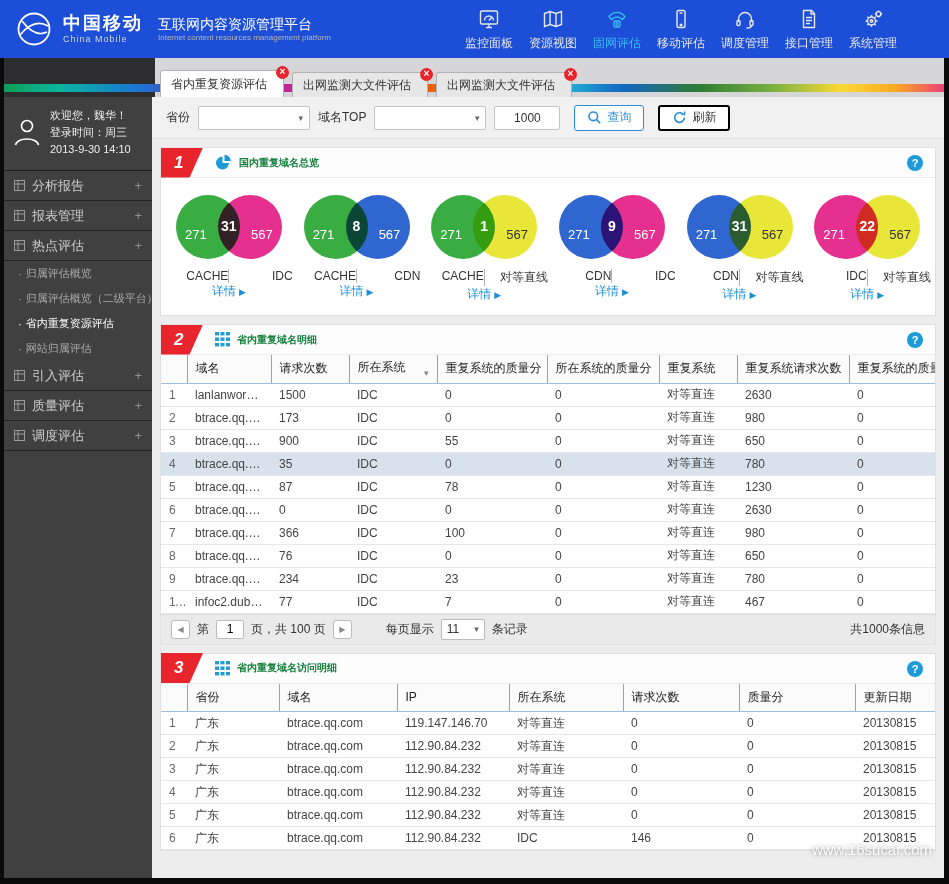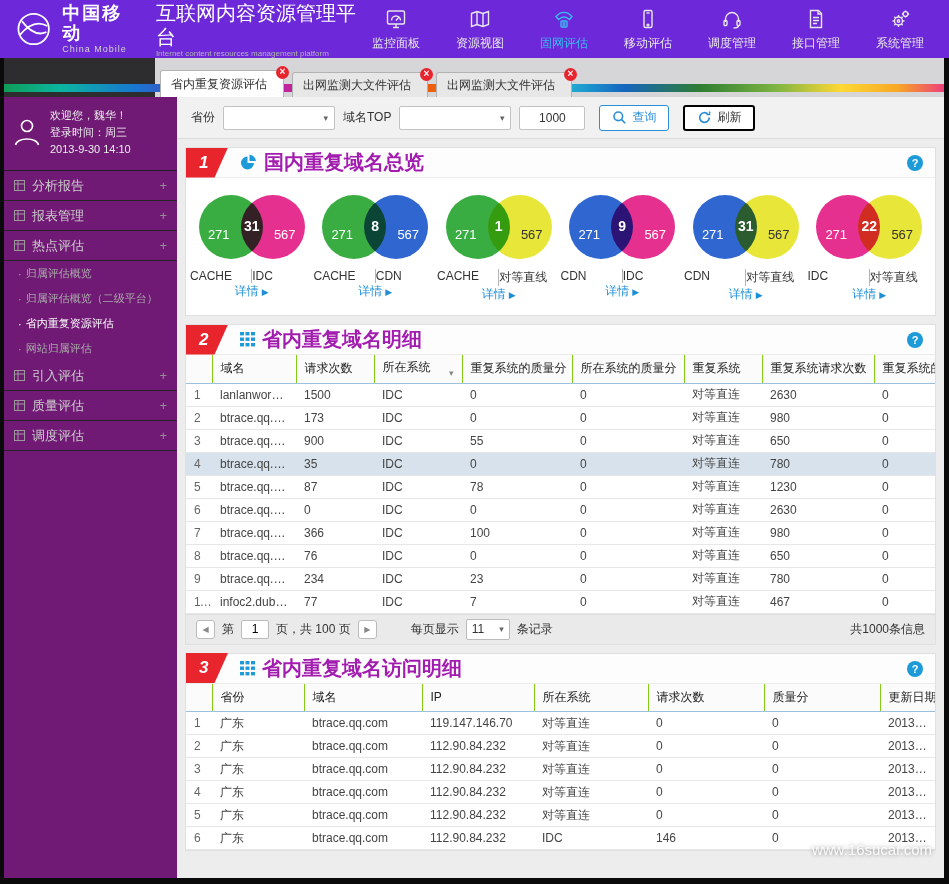--- a/index.html
+++ b/index.html
@@ -1,44 +1,44 @@
 <!DOCTYPE html>
 <html><head>
 <meta charset="utf-8">
 <style>
 *{margin:0;padding:0;box-sizing:border-box}
 html,body{width:949px;height:884px}
 body{position:relative;background:#0a0a0a;font-family:"Liberation Sans","DejaVu Sans",sans-serif;overflow:hidden}
 svg{display:block}
 
 
-.header{position:absolute;top:0;left:0;width:100%;height:58px;background:#6d28d9;display:flex;align-items:center;z-index:6}
+.header{position:absolute;top:0;left:0;width:100%;height:58px;background:#1d4ed8;display:flex;align-items:center;z-index:6}
 .brand{display:flex;align-items:center;gap:9px;padding-left:14px}
 .brand-cn{color:#fff;font-size:18px;font-weight:bold;letter-spacing:2px;line-height:1.1}
 .brand-en{color:#d5d5d5;font-size:9px;letter-spacing:1px}
 .platform{margin-left:6px}
-.platform-cn{color:#fff;font-size:20px;line-height:1.2}
+.platform-cn{color:#fff;font-size:14px;line-height:1.2}
 .platform-en{color:#b5b5b5;font-size:8px}
-.nav{margin-left:auto;display:flex;gap:36px;padding-right:25px}
+.nav{margin-left:auto;display:flex;gap:16px;padding-right:52px}
 .nav-item{display:flex;flex-direction:column;align-items:center;gap:4px;color:#e8e8e8;font-size:12px;cursor:pointer;white-space:nowrap}
 .nav-item.active{color:#38bdf0}
 
 
 .tabzone{position:absolute;top:58px;left:4px;right:5px;height:39px;z-index:4}
 .tz-left{position:absolute;left:0;top:0;bottom:0;width:151px;background:#2d2d2f}
 .tz-right{position:absolute;left:151px;right:0;top:0;bottom:0;background:#d6d6d8}
 .rainbow{position:absolute;left:0;right:0;bottom:5px;height:8px;background:linear-gradient(90deg,#0f9d58 0%,#0bb5a0 6%,#1976d2 14%,#5e35b1 22%,#b526ab 29%,#e91e63 35%,#e53935 41%,#ef6c00 47%,#e9328c 52%,#26c6da 58%,#1565c0 66%,#2e7d32 74%,#7cb342 82%,#fdd835 89%,#f9a825 95%,#ec407a 100%)}
 .tabs{position:absolute;left:156px;bottom:0;display:flex;gap:8px;align-items:flex-end}
 .tab{position:relative;height:25px;padding:0 16px 0 10px;display:flex;align-items:center;font-size:12px;color:#333;background:#e7e7e7;border:1px solid #b2b2b2;border-bottom:none;border-radius:3px 3px 0 0;cursor:pointer;white-space:nowrap}
 .tab.active{background:#fff;height:27px}
 .tab-close{position:absolute;top:-5px;right:-6px;width:13px;height:13px;border-radius:50%;background:#e8242d;color:#fff;font-size:10px;line-height:12px;text-align:center;font-weight:bold;cursor:pointer}
 
 
 .bodyrow{position:absolute;top:97px;left:4px;right:5px;bottom:6px;display:flex;z-index:3}
-.sidebar{width:173px;background:#701a75;flex-shrink:0;color:#ccc;overflow:hidden}
+.sidebar{width:148px;background:#404040;flex-shrink:0;color:#ccc;overflow:hidden}
 .main{flex:1;background:#ededee;position:relative;overflow:hidden}
 
 
 .user{display:flex;gap:8px;padding:10px 8px 12px;border-bottom:1px solid #1e1e20;align-items:center}
 .user-text{font-size:11px;color:#eee;line-height:1.55}
 .menu-item{height:30px;display:flex;align-items:center;padding:0 10px;font-size:13px;color:#cdcdcd;border-bottom:1px solid #242426;cursor:pointer}
 .mi-icon{margin-right:7px;flex-shrink:0}
 .mi-label{flex:1;white-space:nowrap;overflow:hidden}
 .mi-sign{color:#8f8f8f;font-size:13px}
 .submenu-item{height:25px;display:flex;align-items:center;padding:0 4px 0 14px;font-size:11px;color:#a9a9a9;cursor:pointer;white-space:nowrap;overflow:hidden}
@@ -52,36 +52,36 @@
 .f-input{width:66px;height:24px;border:1px solid #c3c3c3;border-radius:2px;text-align:center;font-size:12px;color:#333;background:#fff}
 .btn{height:26px;display:flex;align-items:center;gap:5px;padding:0 12px;border-radius:3px;background:#fff;font-size:12px;cursor:pointer;margin-left:6px}
 .btn-query{border:1px solid #2b8fd8;color:#2b8fd8}
 .btn-refresh{border:2px solid #000000;color:#333}
 
 
 .section{margin:8px 8px 0;background:#fff;border:1px solid #e0e0e0}
 .sec-head{height:30px;display:flex;align-items:center;position:relative;background:#fdfdfd;border-bottom:1px solid #ececec}
 .sec-badge{width:42px;height:30px;background:#e8242d;clip-path:polygon(0 0,100% 0,68% 100%,0 100%);color:#fff;font-style:italic;font-weight:bold;font-size:17px;display:flex;align-items:center;padding-left:13px;flex-shrink:0}
 .sec-icon{margin:0 7px 0 12px;flex-shrink:0}
-.sec-title{color:#a21caf;font-weight:bold;font-size:20px;white-space:nowrap}
+.sec-title{color:#15803d;font-weight:bold;font-size:10px;white-space:nowrap}
 .help{position:absolute;right:12px;top:7px;width:16px;height:16px;border-radius:50%;background:#1d9ad8;color:#fff;font-size:11px;font-weight:bold;text-align:center;line-height:16px;cursor:pointer}
 
 
 .venn-row{display:flex;padding:16px 4px 12px}
 .venn-item{flex:1;text-align:center}
 .venn-canvas{position:relative;width:106px;height:66px;margin:0 auto}
 .circle{position:absolute;top:1px;width:64px;height:64px;border-radius:50%;mix-blend-mode:multiply}
 .c-left{left:0}
 .c-right{right:0}
 .vnum{position:absolute;top:33px;font-size:13px;color:#fff;width:36px}
 .n-left{left:2px}
 .n-mid{left:35px;top:24px;font-weight:bold;font-size:14px}
 .n-right{right:2px}
 .venn-labels{display:flex;margin-top:9px;font-size:12px;color:#333}
-.vl{flex:1;text-align:left;white-space:nowrap;overflow:hidden}
+.vl{flex:1;text-align:right;white-space:nowrap;overflow:hidden}
 .vl:first-child{border-right:1px solid #b5b5b5}
 .venn-detail{color:#1c8fd6;font-size:12px;cursor:pointer}
 .d-arrow{font-size:9px;margin-left:3px}
 
 
 table{width:100%;border-collapse:collapse;table-layout:fixed;font-size:12px;color:#444}
 th{height:28px;background:#fbfbfc;border-bottom:1px solid #9cc1e0;font-weight:normal;text-align:left;padding:0 8px;font-size:12px;color:#222;white-space:nowrap;overflow:hidden}
 th+th{border-left:1px solid #84cc16}
 td{height:23px;padding:0 8px;border-bottom:1px solid #e7e7e7;white-space:nowrap;overflow:hidden;text-overflow:ellipsis}
 td:first-child{color:#666}

